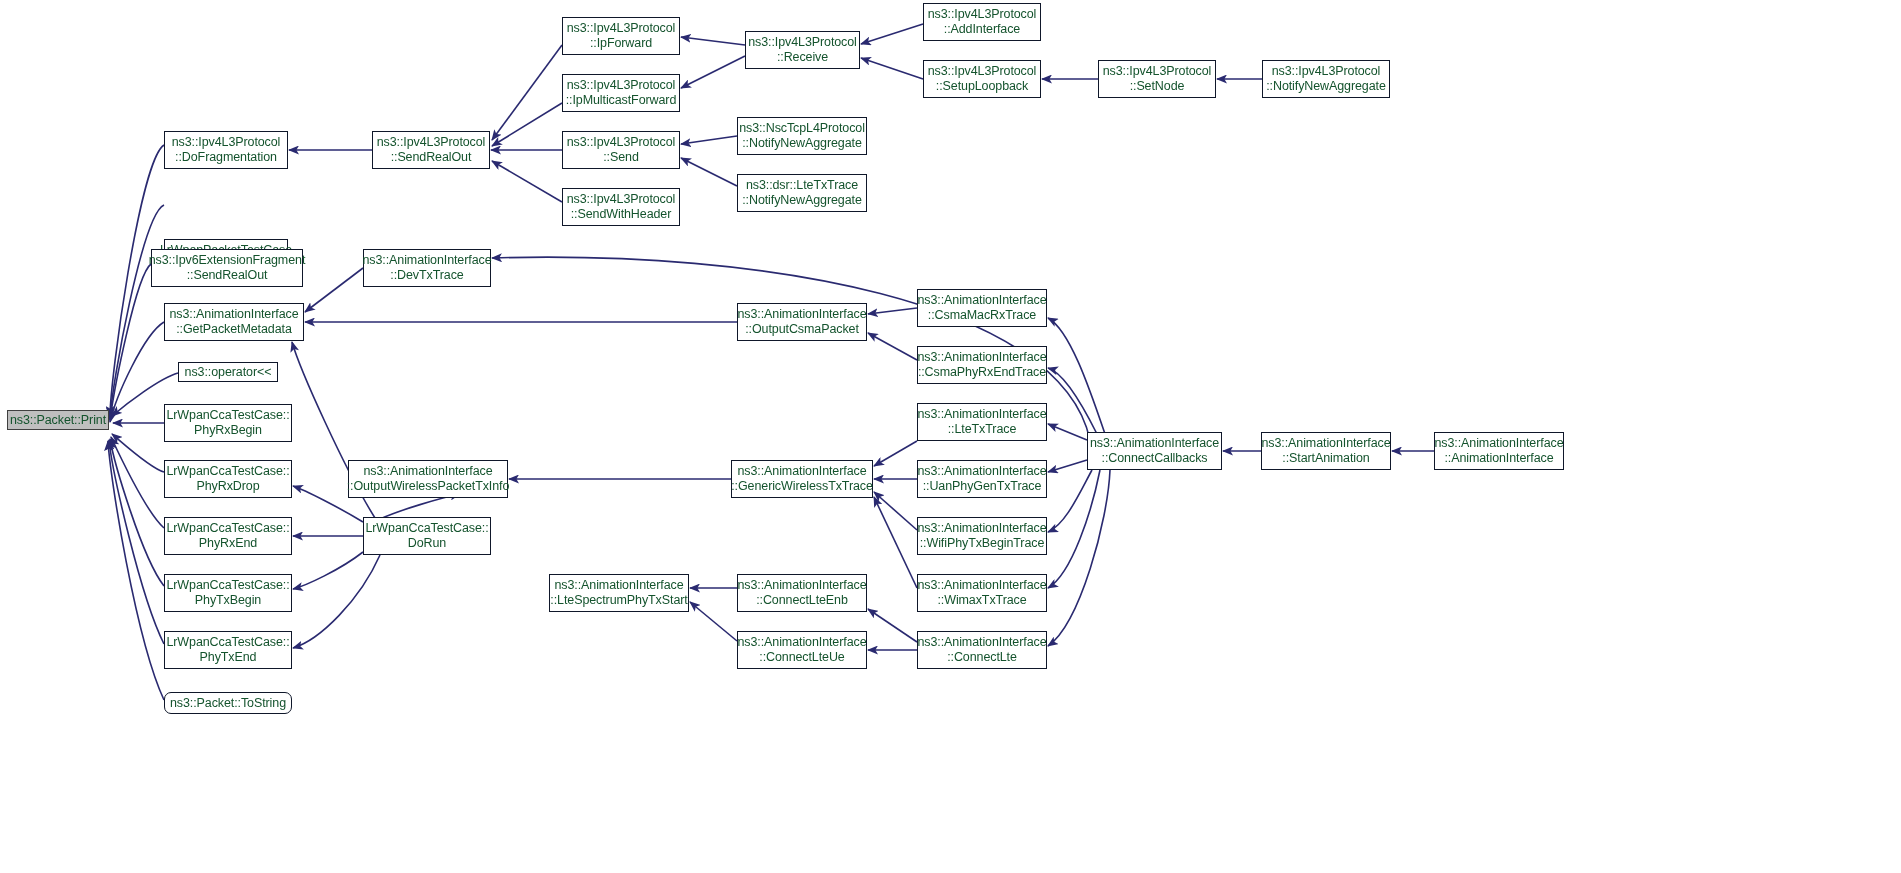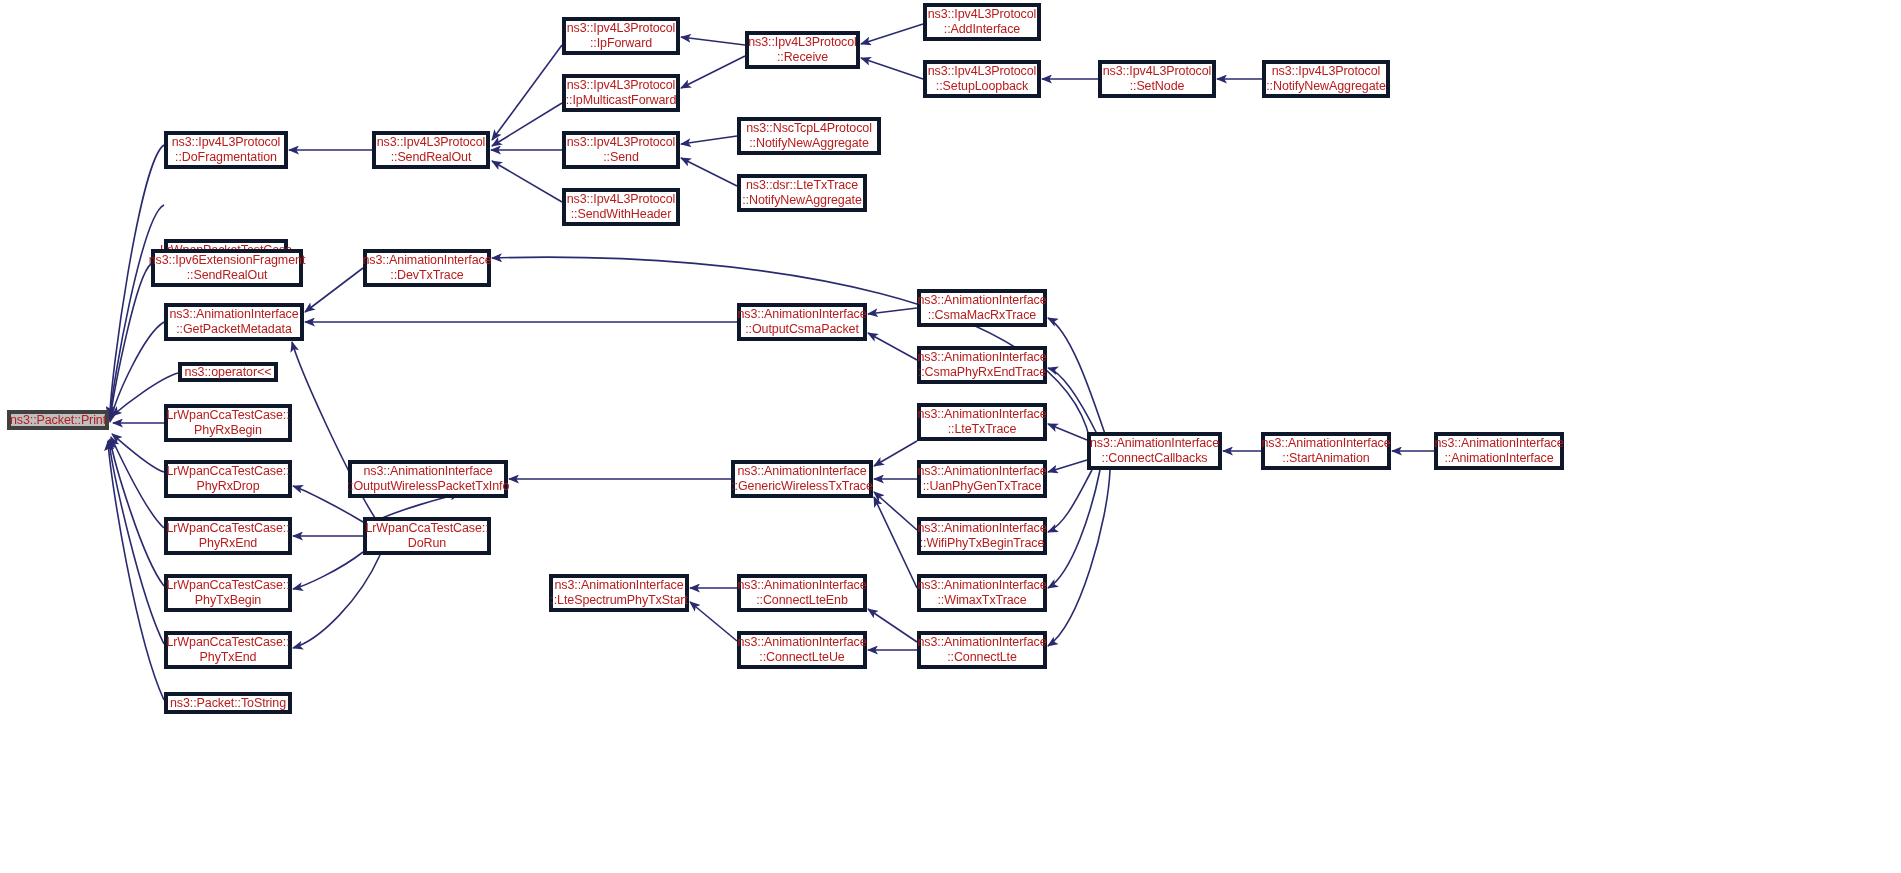--- a/index.html
+++ b/index.html
@@ -20,23 +20,23 @@
     position: absolute;
     left: 0;
     top: 0;
     width: 1901px;
     height: 873px;
     pointer-events: none;
   }
   .node {
     position: absolute;
     box-sizing: border-box;
-    border: 4px solid #0f172a;
+    border: 1px solid #0f172a;
     background: #ffffff;
-    color: #b91c1c;
+    color: #14532d;
     display: flex;
     align-items: center;
     justify-content: center;
     text-align: center;
     font-size: 12.5px;
     line-height: 15px;
     letter-spacing: -0.1px;
     white-space: pre-line;
     z-index: 2;
   }
@@ -125,21 +125,21 @@
       <div class="node" style="left: 164px; top: 404px; width: 128px; height: 38px;">LrWpanCcaTestCase::
 PhyRxBegin</div>
       <div class="node" style="left: 164px; top: 460px; width: 128px; height: 38px;">LrWpanCcaTestCase::
 PhyRxDrop</div>
       <div class="node" style="left: 164px; top: 517px; width: 128px; height: 38px;">LrWpanCcaTestCase::
 PhyRxEnd</div>
       <div class="node" style="left: 164px; top: 574px; width: 128px; height: 38px;">LrWpanCcaTestCase::
 PhyTxBegin</div>
       <div class="node" style="left: 164px; top: 631px; width: 128px; height: 38px;">LrWpanCcaTestCase::
 PhyTxEnd</div>
-      <div class="node" style="left: 164px; top: 692px; width: 128px; height: 22px;">ns3::Packet::ToString</div>
+      <div class="node" style="left: 164px; top: 692px; width: 128px; height: 22px; border-radius: 7px;">ns3::Packet::ToString</div>
       <div class="node" style="left: 372px; top: 131px; width: 118px; height: 38px;">ns3::Ipv4L3Protocol
 ::SendRealOut</div>
       <div class="node" style="left: 363px; top: 249px; width: 128px; height: 38px;">ns3::AnimationInterface
 ::DevTxTrace</div>
       <div class="node" style="left: 348px; top: 460px; width: 160px; height: 38px;">ns3::AnimationInterface
 ::OutputWirelessPacketTxInfo</div>
       <div class="node" style="left: 363px; top: 517px; width: 128px; height: 38px;">LrWpanCcaTestCase::
 DoRun</div>
       <div class="node" style="left: 549px; top: 574px; width: 140px; height: 38px;">ns3::AnimationInterface
 ::LteSpectrumPhyTxStart</div>
@@ -154,21 +154,21 @@
       <div class="node" style="left: 737px; top: 303px; width: 130px; height: 38px;">ns3::AnimationInterface
 ::OutputCsmaPacket</div>
       <div class="node" style="left: 731px; top: 460px; width: 142px; height: 38px;">ns3::AnimationInterface
 ::GenericWirelessTxTrace</div>
       <div class="node" style="left: 737px; top: 574px; width: 130px; height: 38px;">ns3::AnimationInterface
 ::ConnectLteEnb</div>
       <div class="node" style="left: 737px; top: 631px; width: 130px; height: 38px;">ns3::AnimationInterface
 ::ConnectLteUe</div>
       <div class="node" style="left: 745px; top: 31px; width: 115px; height: 38px;">ns3::Ipv4L3Protocol
 ::Receive</div>
-      <div class="node" style="left: 737px; top: 117px; width: 144px; height: 38px;">ns3::NscTcpL4Protocol
+      <div class="node" style="left: 737px; top: 117px; width: 130px; height: 38px;">ns3::NscTcpL4Protocol
 ::NotifyNewAggregate</div>
       <div class="node" style="left: 737px; top: 174px; width: 130px; height: 38px;">ns3::dsr::LteTxTrace
 ::NotifyNewAggregate</div>
       <div class="node" style="left: 923px; top: 3px; width: 118px; height: 38px;">ns3::Ipv4L3Protocol
 ::AddInterface</div>
       <div class="node" style="left: 923px; top: 60px; width: 118px; height: 38px;">ns3::Ipv4L3Protocol
 ::SetupLoopback</div>
       <div class="node" style="left: 917px; top: 289px; width: 130px; height: 38px;">ns3::AnimationInterface
 ::CsmaMacRxTrace</div>
       <div class="node" style="left: 917px; top: 346px; width: 130px; height: 38px;">ns3::AnimationInterface

